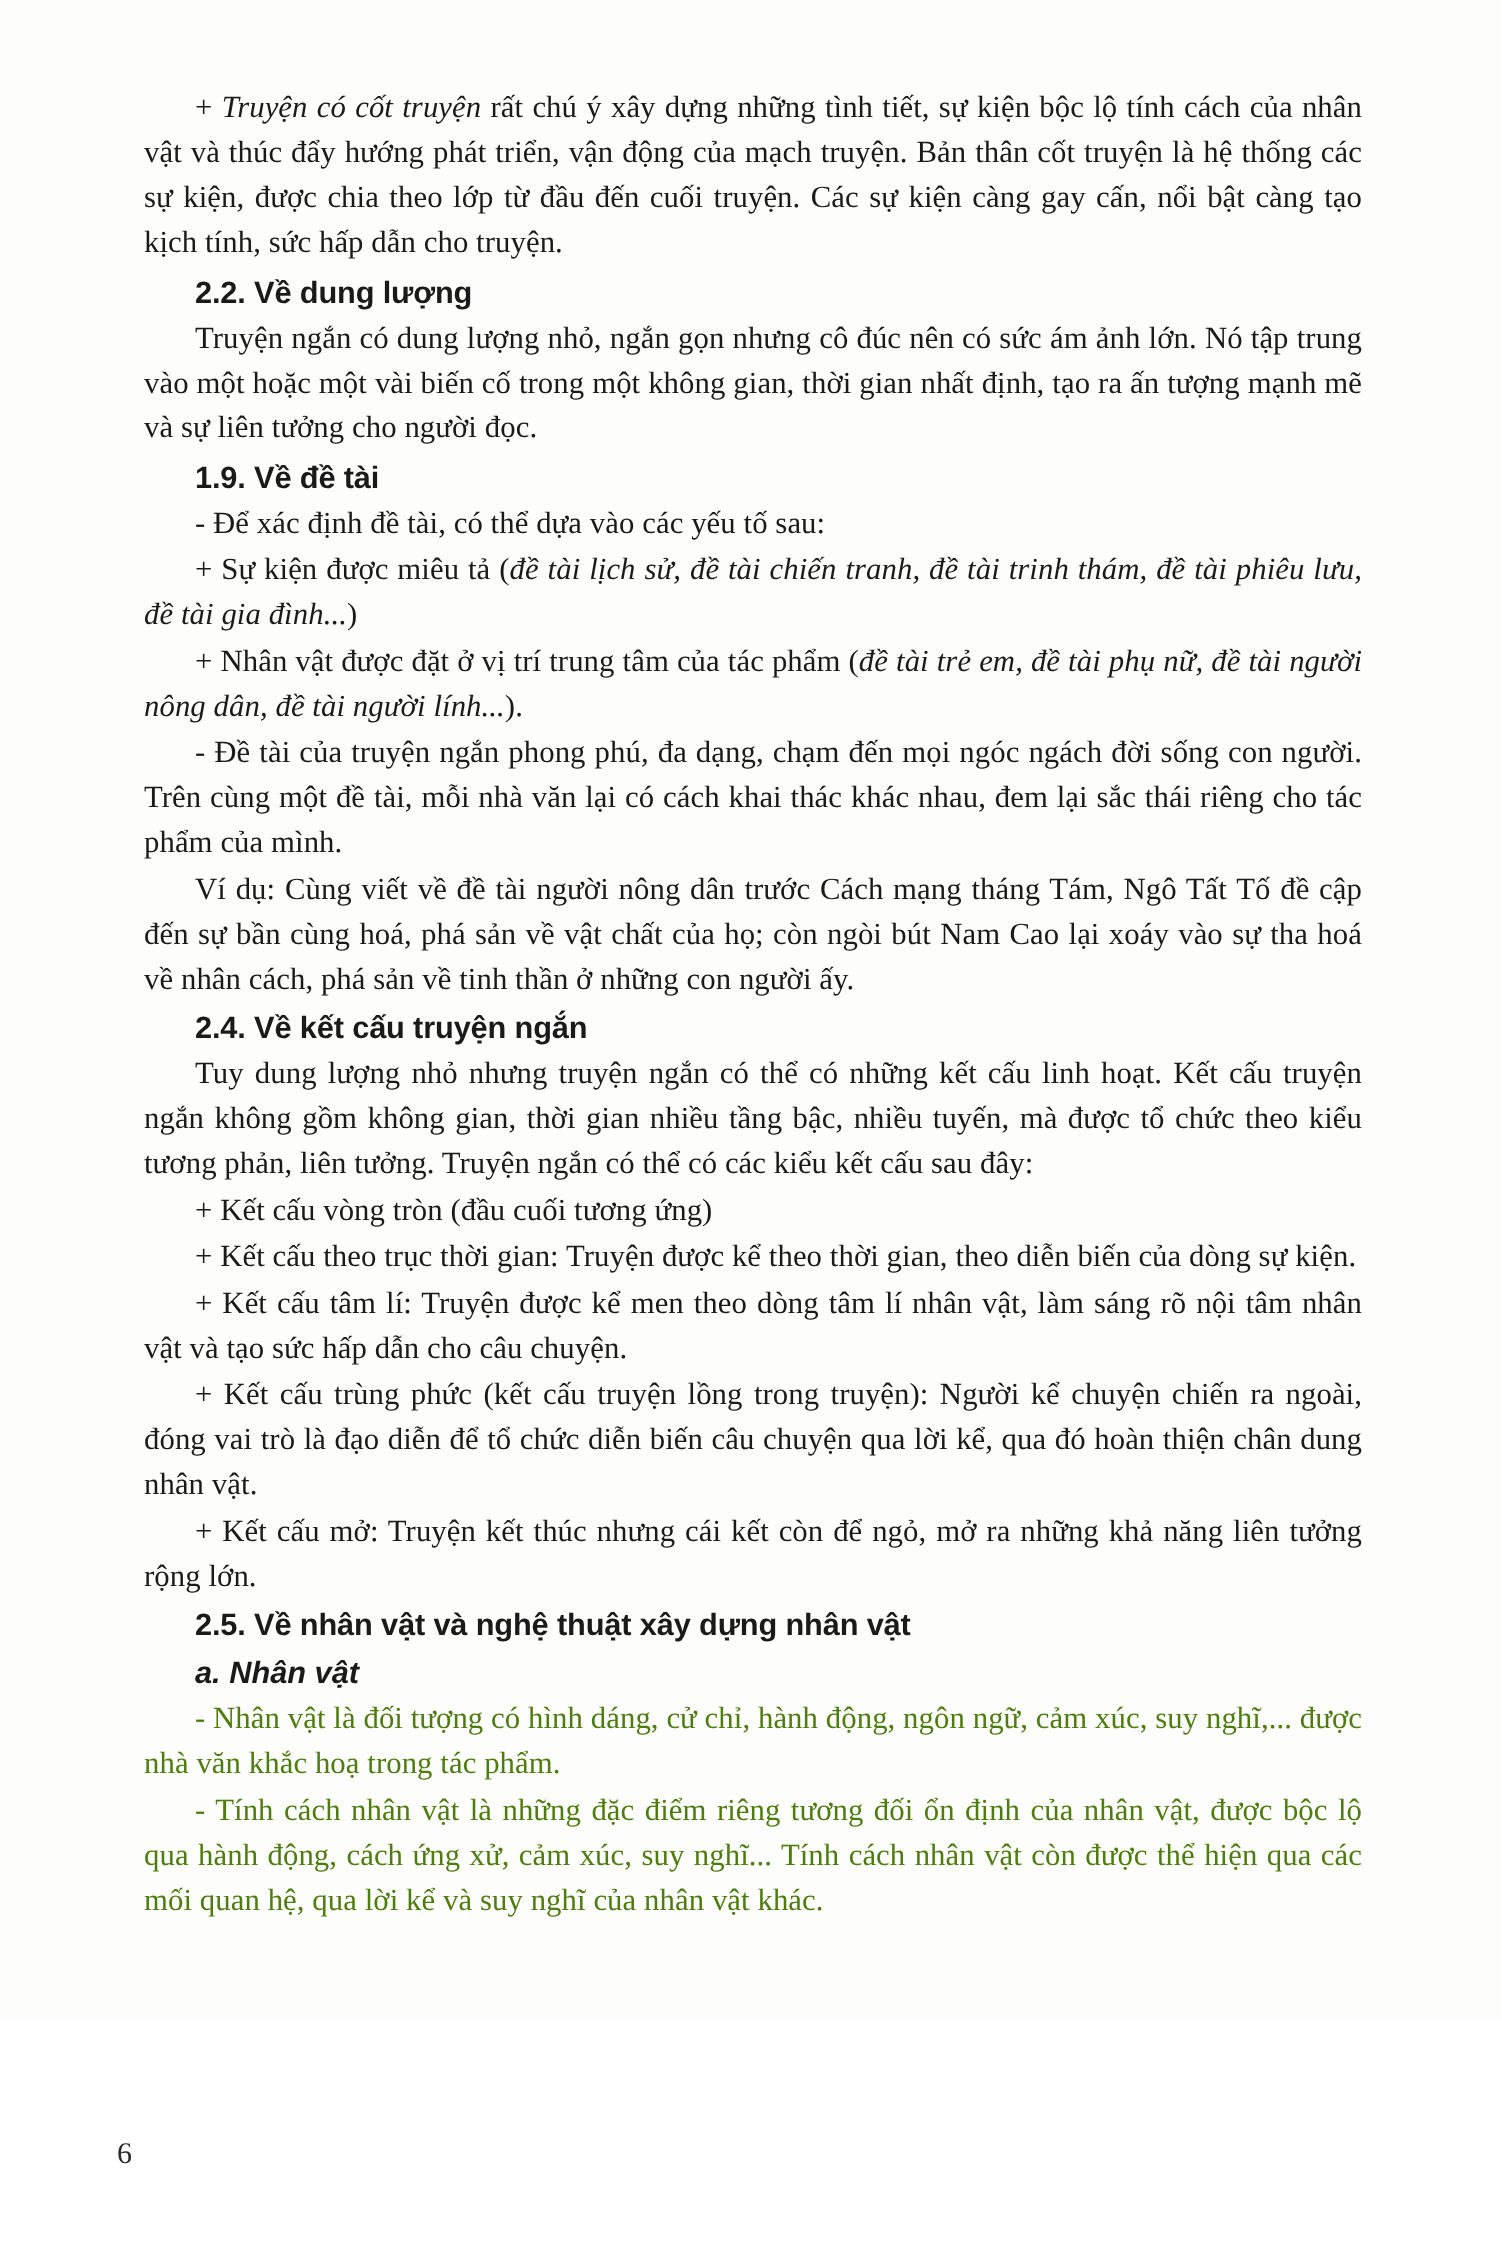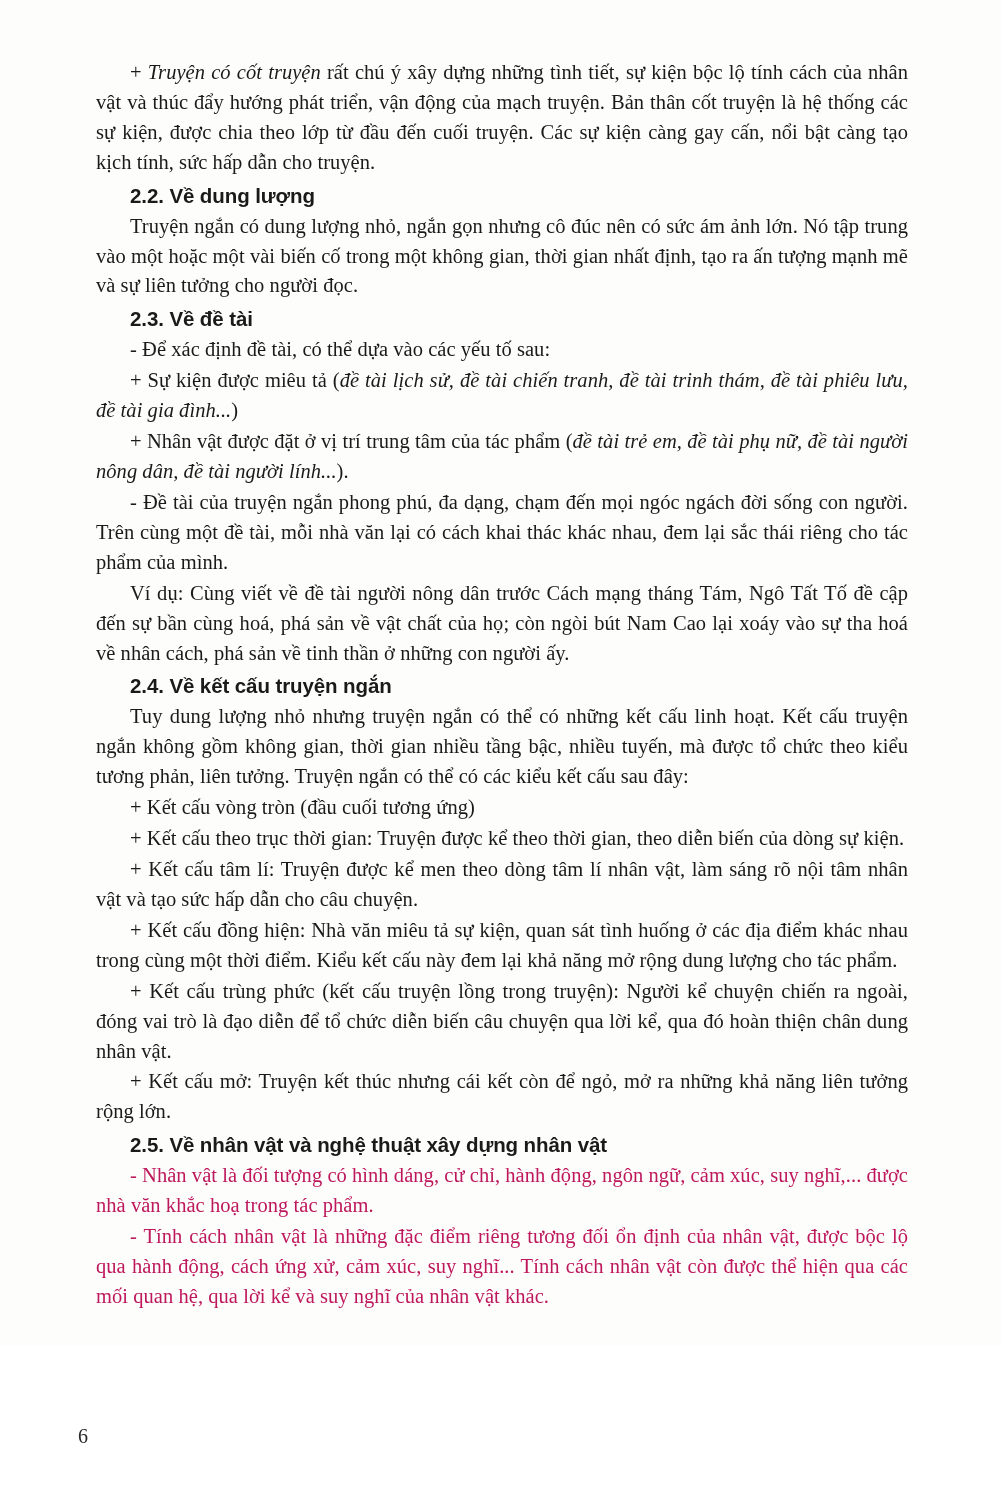--- a/index.html
+++ b/index.html
@@ -63,38 +63,38 @@
   }
   .pagenum {
     position: absolute;
     left: 78px;
     top: 1425px;
     font-size: 20px;
     font-family: "Liberation Serif", serif;
     color: #2a2a2a;
   }
   .faint {
-    color: #be185d;
+    color: #4d7c0f;
   }
 </style>
 </head>
 <body>
 
 <div class="page">
   <div class="content">
 
     <p class="indent">
       <span>+ </span><span class="it">Truyện có cốt truyện</span><span> rất chú ý xây dựng những tình tiết, sự kiện bộc lộ tính cách của nhân vật và thúc đẩy hướng phát triển, vận động của mạch truyện. Bản thân cốt truyện là hệ thống các sự kiện, được chia theo lớp từ đầu đến cuối truyện. Các sự kiện càng gay cấn, nổi bật càng tạo kịch tính, sức hấp dẫn cho truyện.</span>
     </p>
 
     <h3>2.2. Về dung lượng</h3>
 
     <p class="indent">Truyện ngắn có dung lượng nhỏ, ngắn gọn nhưng cô đúc nên có sức ám ảnh lớn. Nó tập trung vào một hoặc một vài biến cố trong một không gian, thời gian nhất định, tạo ra ấn tượng mạnh mẽ và sự liên tưởng cho người đọc.</p>
 
-    <h3>2.3. Về đề tài</h3>
+    <h3>1.9. Về đề tài</h3>
 
 
     <p class="indent">- Để xác định đề tài, có thể dựa vào các yếu tố sau:</p>
 
     <p class="indent">
       <span>+ Sự kiện được miêu tả (</span><span class="it">đề tài lịch sử, đề tài chiến tranh, đề tài trinh thám, đề tài phiêu lưu, đề tài gia đình...</span><span>)</span>
     </p>
 
 
     <p class="indent">
@@ -108,28 +108,28 @@
     <h3>2.4. Về kết cấu truyện ngắn</h3>
 
     <p class="indent">Tuy dung lượng nhỏ nhưng truyện ngắn có thể có những kết cấu linh hoạt. Kết cấu truyện ngắn không gồm không gian, thời gian nhiều tầng bậc, nhiều tuyến, mà được tổ chức theo kiểu tương phản, liên tưởng. Truyện ngắn có thể có các kiểu kết cấu sau đây:</p>
 
     <p class="indent">+ Kết cấu vòng tròn (đầu cuối tương ứng)</p>
 
     <p class="indent">+ Kết cấu theo trục thời gian: Truyện được kể theo thời gian, theo diễn biến của dòng sự kiện.</p>
 
     <p class="indent">+ Kết cấu tâm lí: Truyện được kể men theo dòng tâm lí nhân vật, làm sáng rõ nội tâm nhân vật và tạo sức hấp dẫn cho câu chuyện.</p>
 
-    <p class="indent">+ Kết cấu đồng hiện: Nhà văn miêu tả sự kiện, quan sát tình huống ở các địa điểm khác nhau trong cùng một thời điểm. Kiểu kết cấu này đem lại khả năng mở rộng dung lượng cho tác phẩm.</p>
 
     <p class="indent">+ Kết cấu trùng phức (kết cấu truyện lồng trong truyện): Người kể chuyện chiến ra ngoài, đóng vai trò là đạo diễn để tổ chức diễn biến câu chuyện qua lời kể, qua đó hoàn thiện chân dung nhân vật.</p>
 
     <p class="indent">+ Kết cấu mở: Truyện kết thúc nhưng cái kết còn để ngỏ, mở ra những khả năng liên tưởng rộng lớn.</p>
 
     <h3>2.5. Về nhân vật và nghệ thuật xây dựng nhân vật</h3>
 
+    <h4>a. Nhân vật</h4>
 
     <p class="indent faint">- Nhân vật là đối tượng có hình dáng, cử chỉ, hành động, ngôn ngữ, cảm xúc, suy nghĩ,... được nhà văn khắc hoạ trong tác phẩm.</p>
 
     <p class="indent faint">- Tính cách nhân vật là những đặc điểm riêng tương đối ổn định của nhân vật, được bộc lộ qua hành động, cách ứng xử, cảm xúc, suy nghĩ... Tính cách nhân vật còn được thể hiện qua các mối quan hệ, qua lời kể và suy nghĩ của nhân vật khác.</p>
 
   </div>
 
   <div class="pagenum">6</div>
 </div>
 

